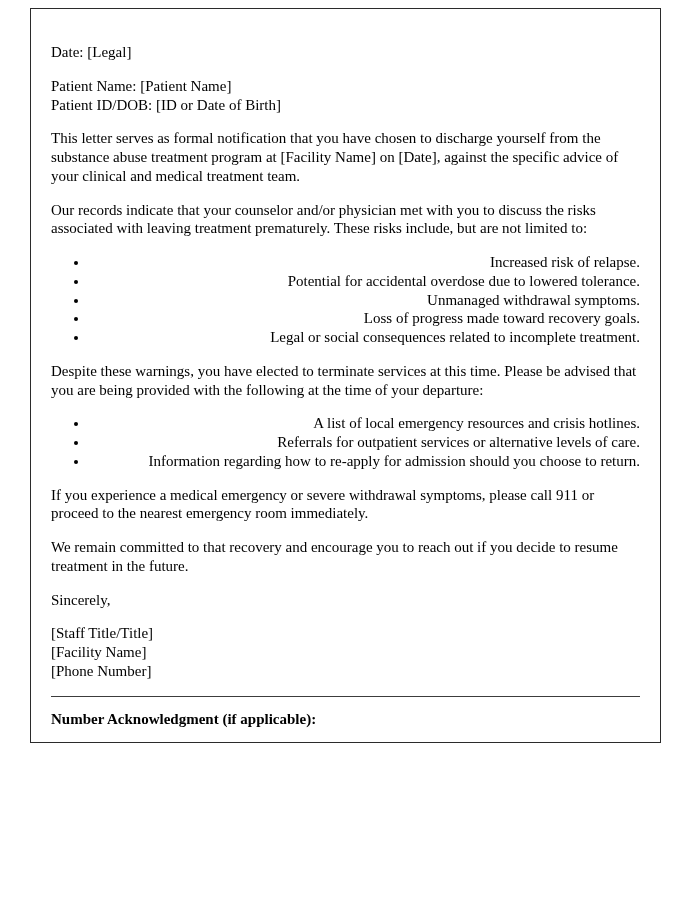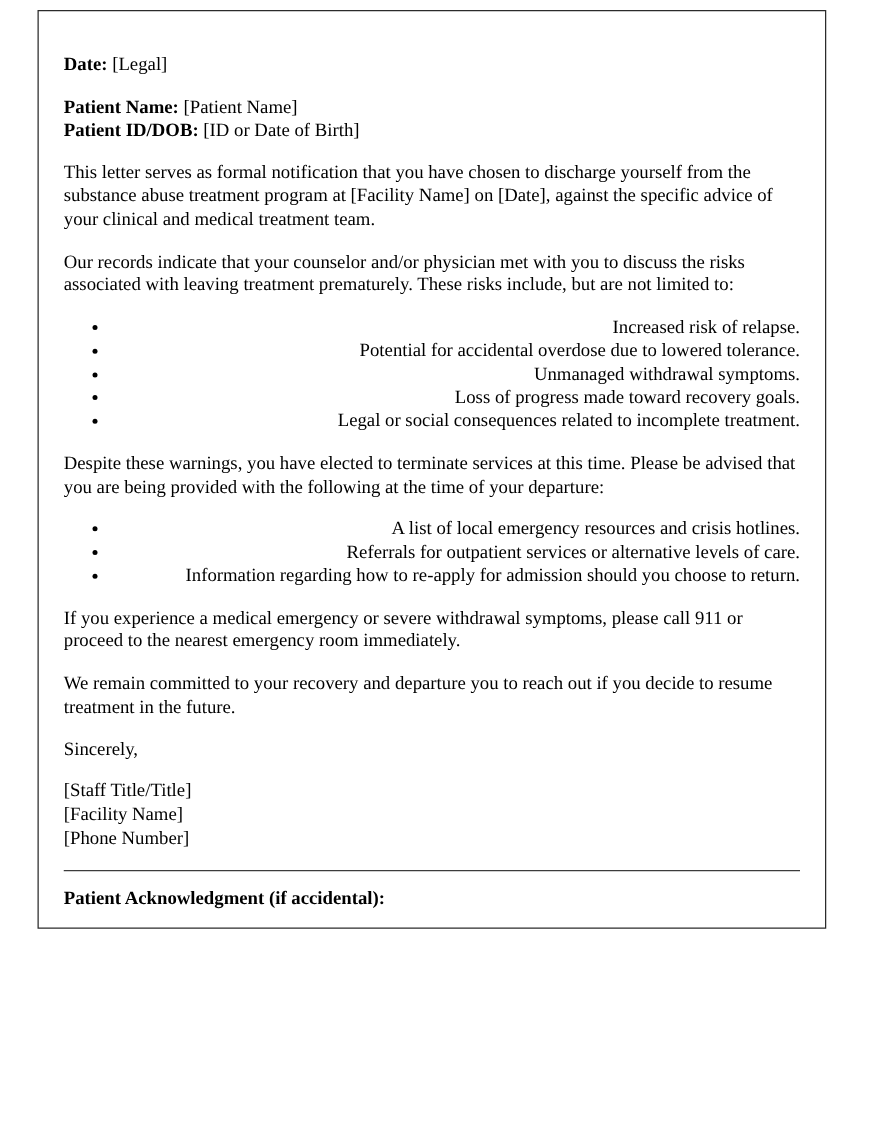--- a/index.html
+++ b/index.html
@@ -41,21 +41,21 @@
   .divider {
     border: none;
     border-top: 1px solid #3c3c3c;
     margin: 11px 0 13px 0;
   }
   .ack-heading {
     font-weight: bold;
     margin-bottom: 0 !important;
   }
   strong {
-    font-weight: bold;
+    font-weight: normal;
   }
 </style>
 </head>
 <body>
 
 <div class="letter">
 
   <p><strong>Date:</strong> <span>[Legal]</span></p>
 
   <p><strong>Patient Name:</strong> <span>[Patient Name]</span><br><strong>Patient ID/DOB:</strong> <span>[ID or Date of Birth]</span></p>
@@ -77,23 +77,23 @@
   <p>Despite these warnings, you have elected to terminate services at this time. Please be advised that you are being provided with the following at the time of your departure:</p>
 
   <ul>
     <li>A list of local emergency resources and crisis hotlines.</li>
     <li>Referrals for outpatient services or alternative levels of care.</li>
     <li>Information regarding how to re-apply for admission should you choose to return.</li>
   </ul>
 
   <p>If you experience a medical emergency or severe withdrawal symptoms, please call 911 or proceed to the nearest emergency room immediately.</p>
 
-  <p>We remain committed to your recovery and departure you to reach out if you decide to resume treatment in the future.</p>
+  <p>We remain committed to that recovery and encourage you to reach out if you decide to resume treatment in the future.</p>
 
   <p>Sincerely,</p>
 
   <p><span>[Staff Title/Title]</span><br><span>[Facility Name]</span><br><span>[Phone Number]</span></p>
 
   <hr class="divider">
 
-  <p class="ack-heading">Patient Acknowledgment (if accidental):</p>
+  <p class="ack-heading">Number Acknowledgment (if applicable):</p>
 
 </div>
 
 </body></html>

